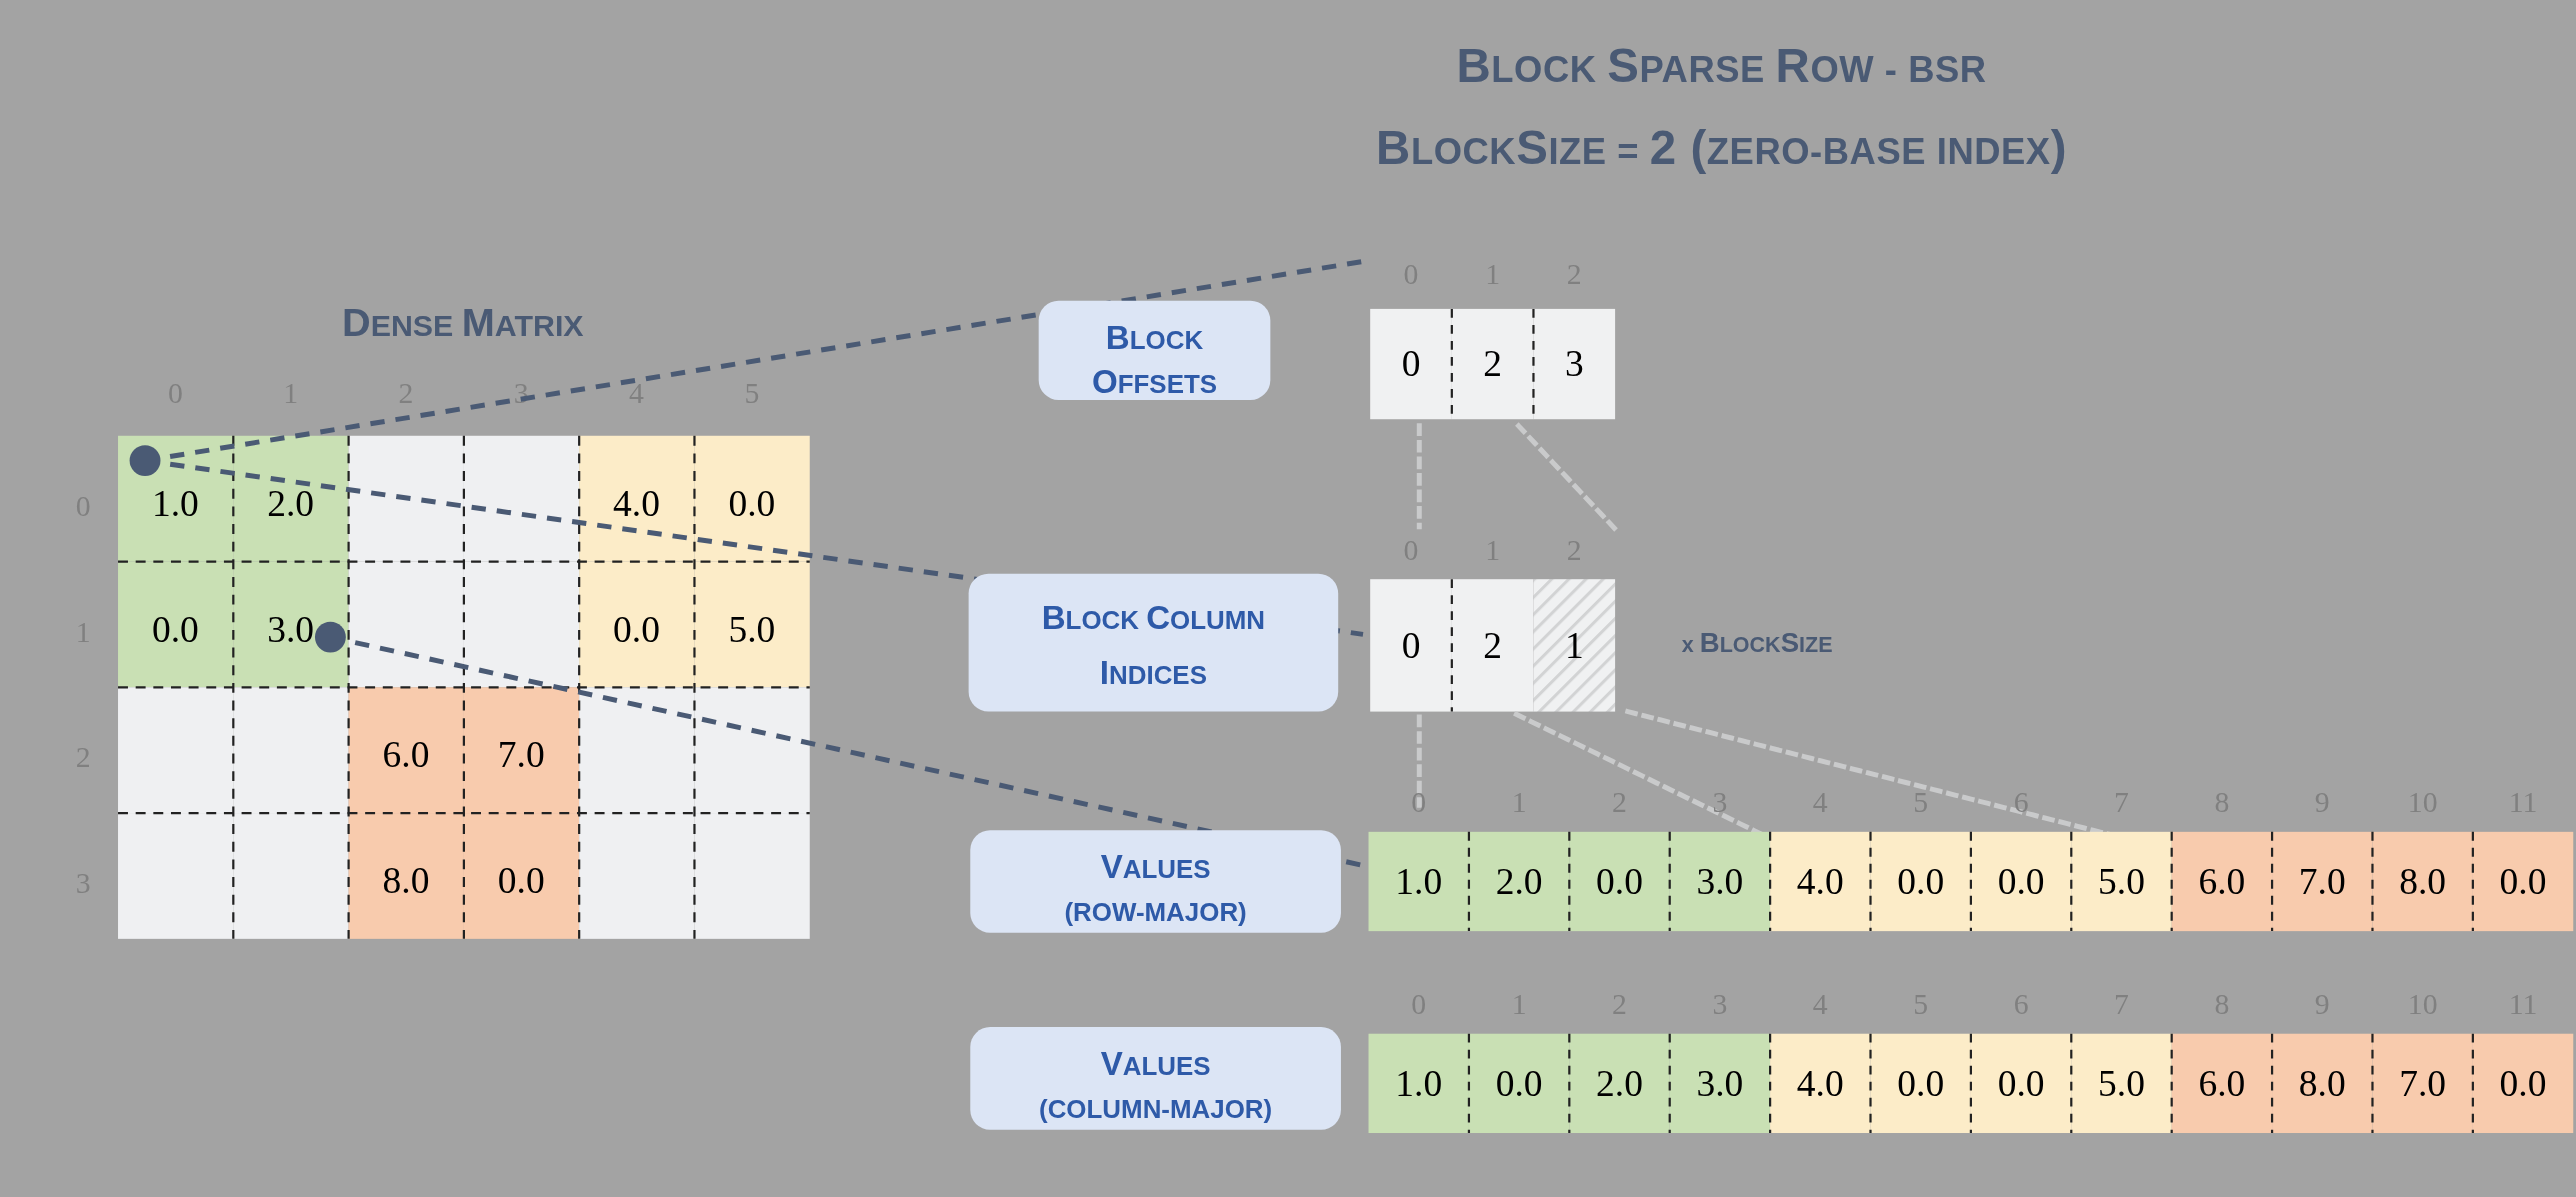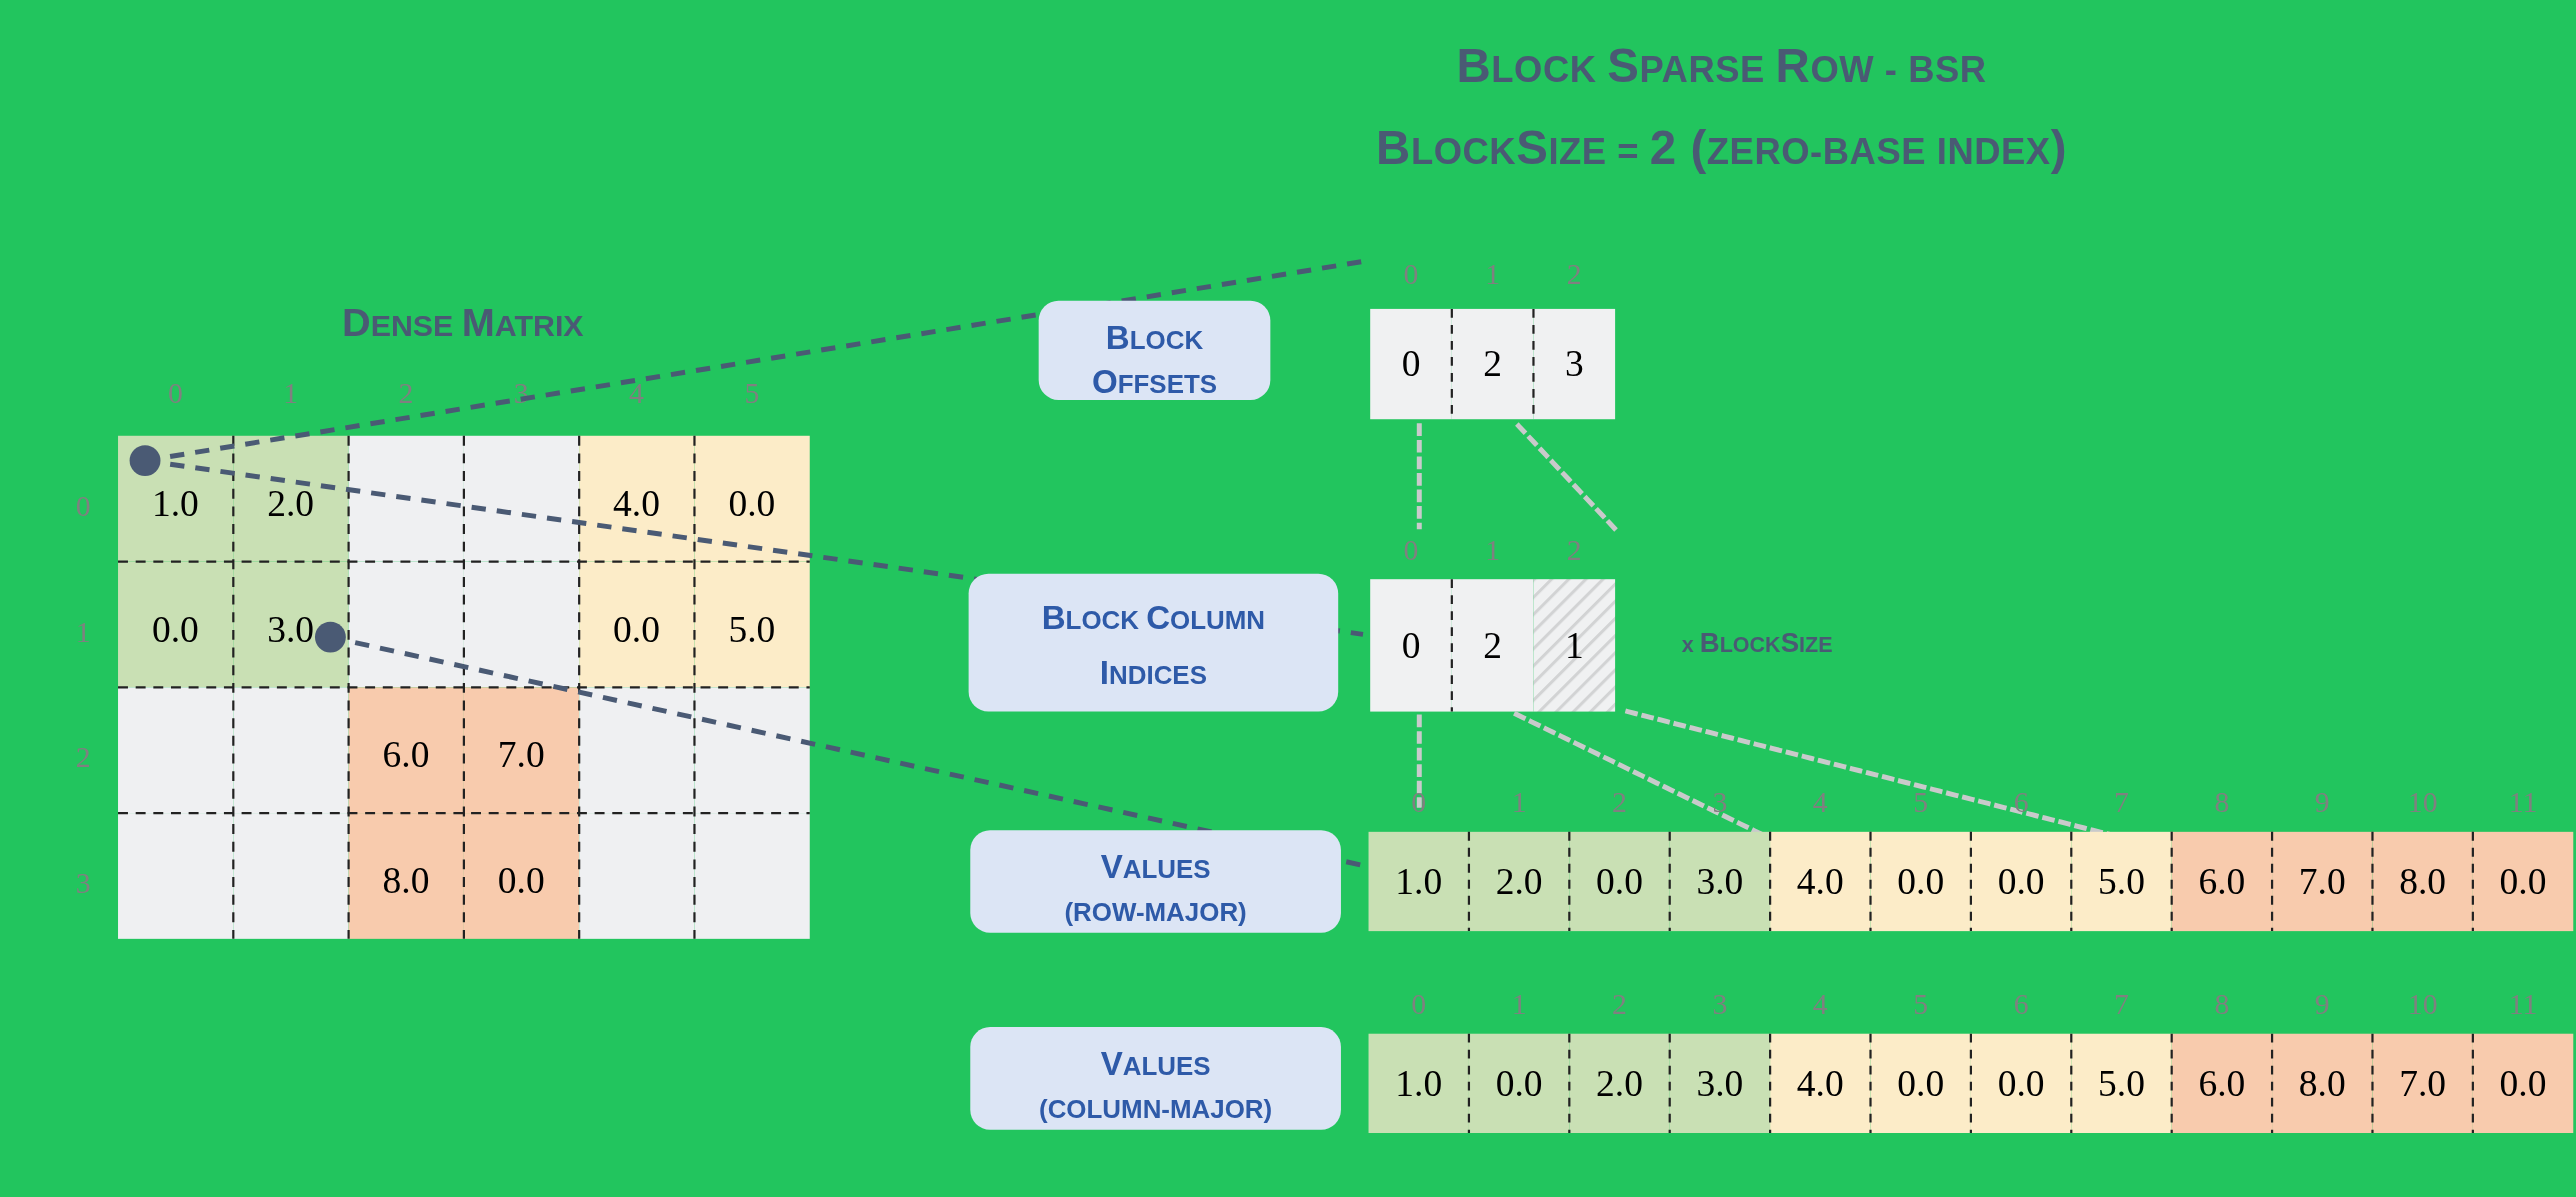--- a/index.html
+++ b/index.html
@@ -1,18 +1,18 @@
 <!DOCTYPE html>
 <html style="font-size:8.8px"><head>
 <meta charset="utf-8">
 <style>
   html,body{margin:0;padding:0;background:#000;}
   body{width:2576px;height:1197px;overflow:hidden;
        font-family:"Liberation Sans",sans-serif;}
-  #stage{position:relative;width:2576px;height:1197px;background:#22c55e;}
+  #stage{position:relative;width:2576px;height:1197px;background:#a3a3a3;}
   svg.layer{position:absolute;left:0;top:0;width:2576px;height:1197px;overflow:visible;}
   .ttl{fill:#4a5a74;font-family:"Liberation Sans",sans-serif;font-weight:bold;
        font-size:86px;letter-spacing:1px;text-anchor:middle;}
   .ttl .sm{font-size:66px;}
   .secttl{fill:#4a5a74;font-family:"Liberation Sans",sans-serif;font-weight:bold;
           font-size:72px;text-anchor:middle;}
   .secttl .sm{font-size:55px;}
   .axlab{fill:#808080;font-family:"Liberation Serif",serif;font-size:54px;text-anchor:middle;}
   .cellval{fill:#000;font-family:"Liberation Serif",serif;font-size:68px;text-anchor:middle;}
   .arrval{fill:#000;font-family:"Liberation Serif",serif;font-size:68px;text-anchor:middle;}

